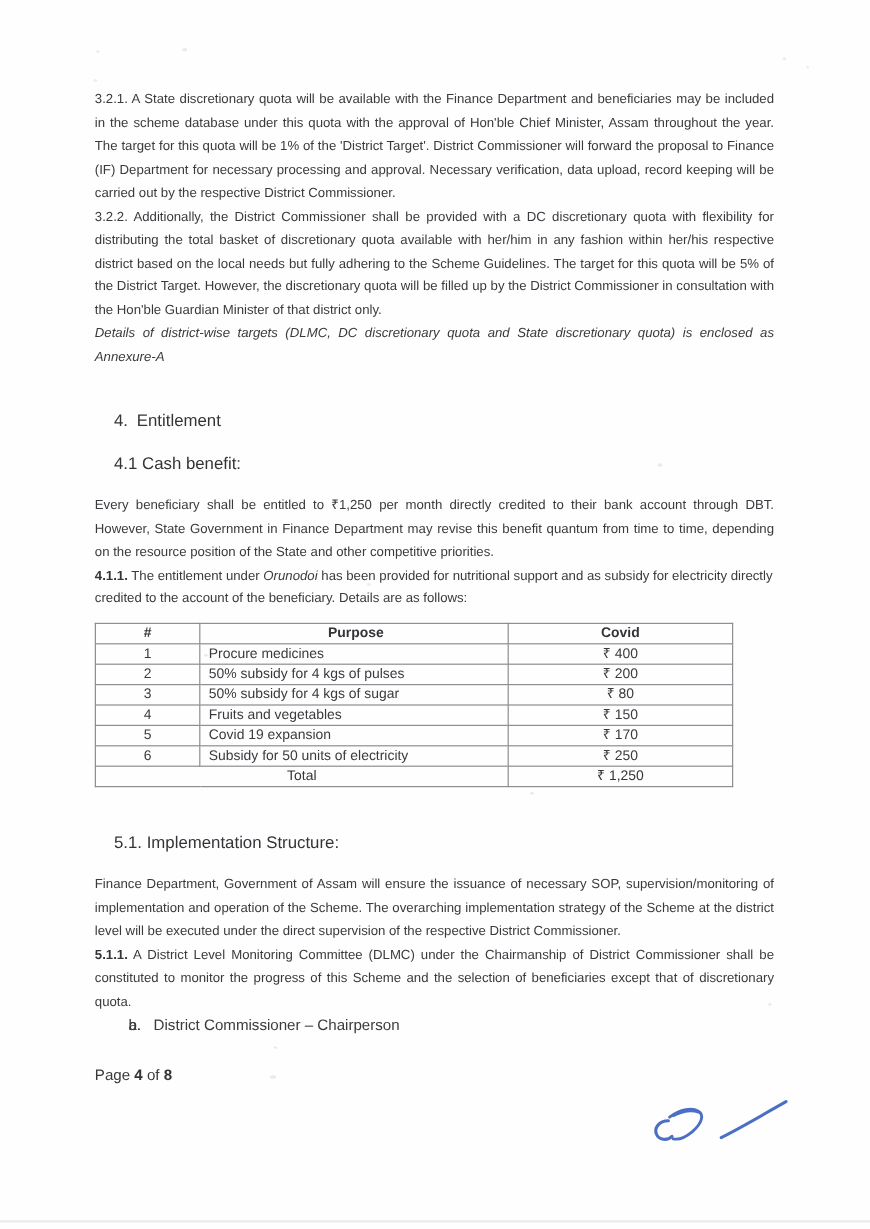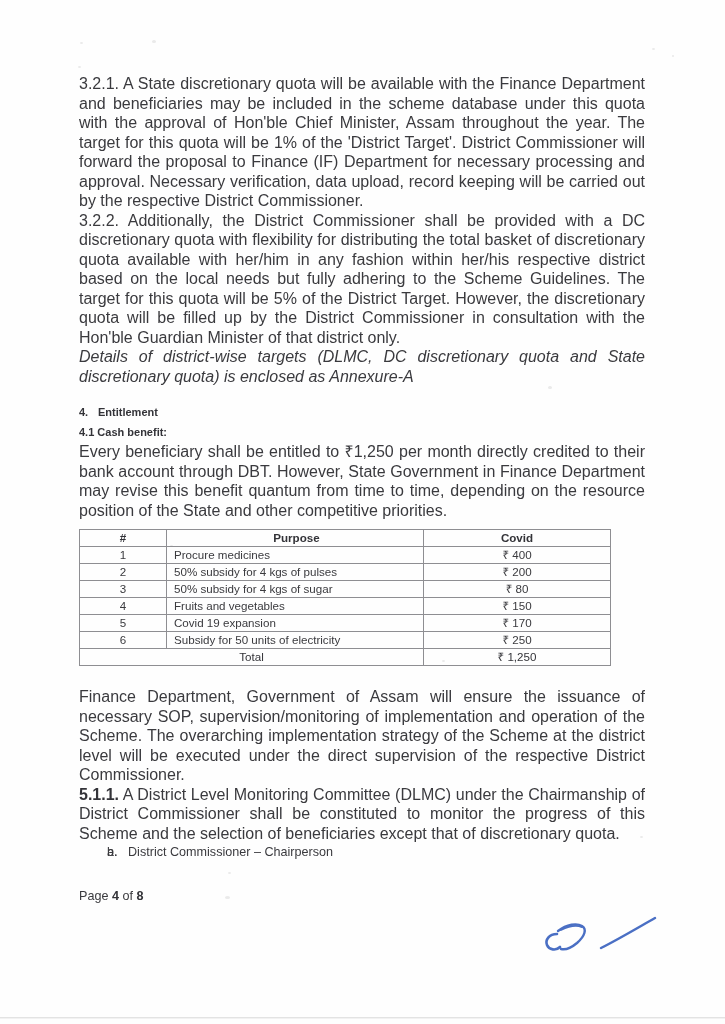--- a/index.html
+++ b/index.html
@@ -43,43 +43,43 @@
 
   #content {
     position: absolute;
     left: 79px;
     top: 74px;
     width: 566px;
   }
 
   p.body {
     margin: 0;
-    font-size: 16px;
+    font-size: 11px;
     line-height: 19.5px;
     color: #3a3a3e;
     text-align: justify;
     text-justify: inter-word;
     -webkit-hyphens: none;
     hyphens: none;
   }
   p.body.last-left {
     text-align: left;
   }
   .italic {
     font-style: italic;
   }
   .bold {
     font-weight: bold;
     color: #333338;
   }
   .heading {
-    margin: 0;
-    font-size: 11px;
-    line-height: 19.5px;
-    font-weight: bold;
+    margin: 16px;
+    font-size: 14px;
+    line-height: 19.5px;
+    font-weight: normal;
     color: #333338;
   }
   .gap-sm { height: 9px; }
   .gap-md { height: 17px; }
   .gap-lg { height: 21px; }
 
   .heading-num-spaced {
     display: inline-block;
     min-width: 19px;
   }
@@ -184,20 +184,21 @@
     <p class="body italic">Details of district-wise targets (DLMC, DC discretionary quota and State discretionary quota) is enclosed as Annexure-A</p>
 
     <div class="gap-md"></div>
 
     <div class="heading"><span class="heading-num-spaced">4.</span><span>Entitlement</span></div>
 
     <div class="heading">4.1 Cash benefit:</div>
 
     <p class="body">Every beneficiary shall be entitled to ₹1,250 per month directly credited to their bank account through DBT. However, State Government in Finance Department may revise this benefit quantum from time to time, depending on the resource position of the State and other competitive priorities.</p>
 
+    <p class="body last-left"><span class="bold">4.1.1.</span><span> The entitlement under </span><span class="italic">Orunodoi</span><span> has been provided for nutritional support and as subsidy for electricity directly credited to the account of the beneficiary. Details are as follows:</span></p>
 
     <div class="gap-sm"></div>
 
     <table class="benefit-table">
       <thead>
         <tr>
           <th class="col-num">#</th>
           <th class="col-purpose" style="text-align:center;">Purpose</th>
           <th class="col-amount">Covid</th>
         </tr>
@@ -236,20 +237,21 @@
         <tr>
           <td class="total-label" colspan="2">Total</td>
           <td class="total-amount">₹ 1,250</td>
         </tr>
       </tbody>
     </table>
 
     <div class="gap-lg"></div>
 
 
+    <div class="heading">5.1. Implementation Structure:</div>
 
     <p class="body">Finance Department, Government of Assam will ensure the issuance of necessary SOP, supervision/monitoring of implementation and operation of the Scheme. The overarching implementation strategy of the Scheme at the district level will be executed under the direct supervision of the respective District Commissioner.</p>
 
     <p class="body"><span class="bold">5.1.1.</span><span> A District Level Monitoring Committee (DLMC) under the Chairmanship of District Commissioner shall be constituted to monitor the progress of this Scheme and the selection of beneficiaries except that of discretionary quota.</span></p>
 
     <ol class="lettered">
       <li><span class="marker">a.</span></li>
       <li><span class="marker">b.</span><span>District Commissioner – Chairperson</span></li>
     </ol>
 

